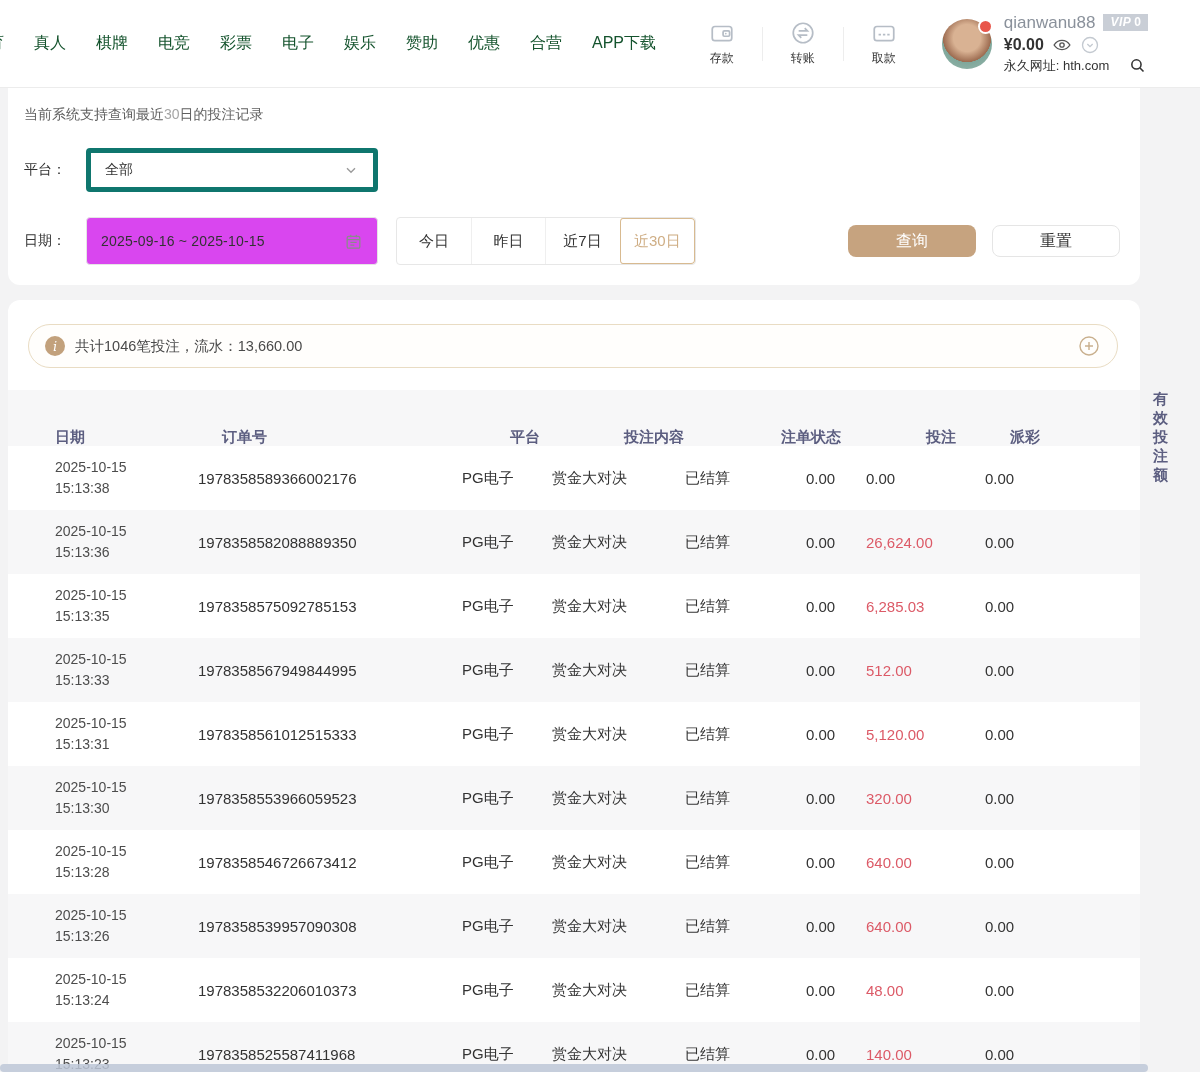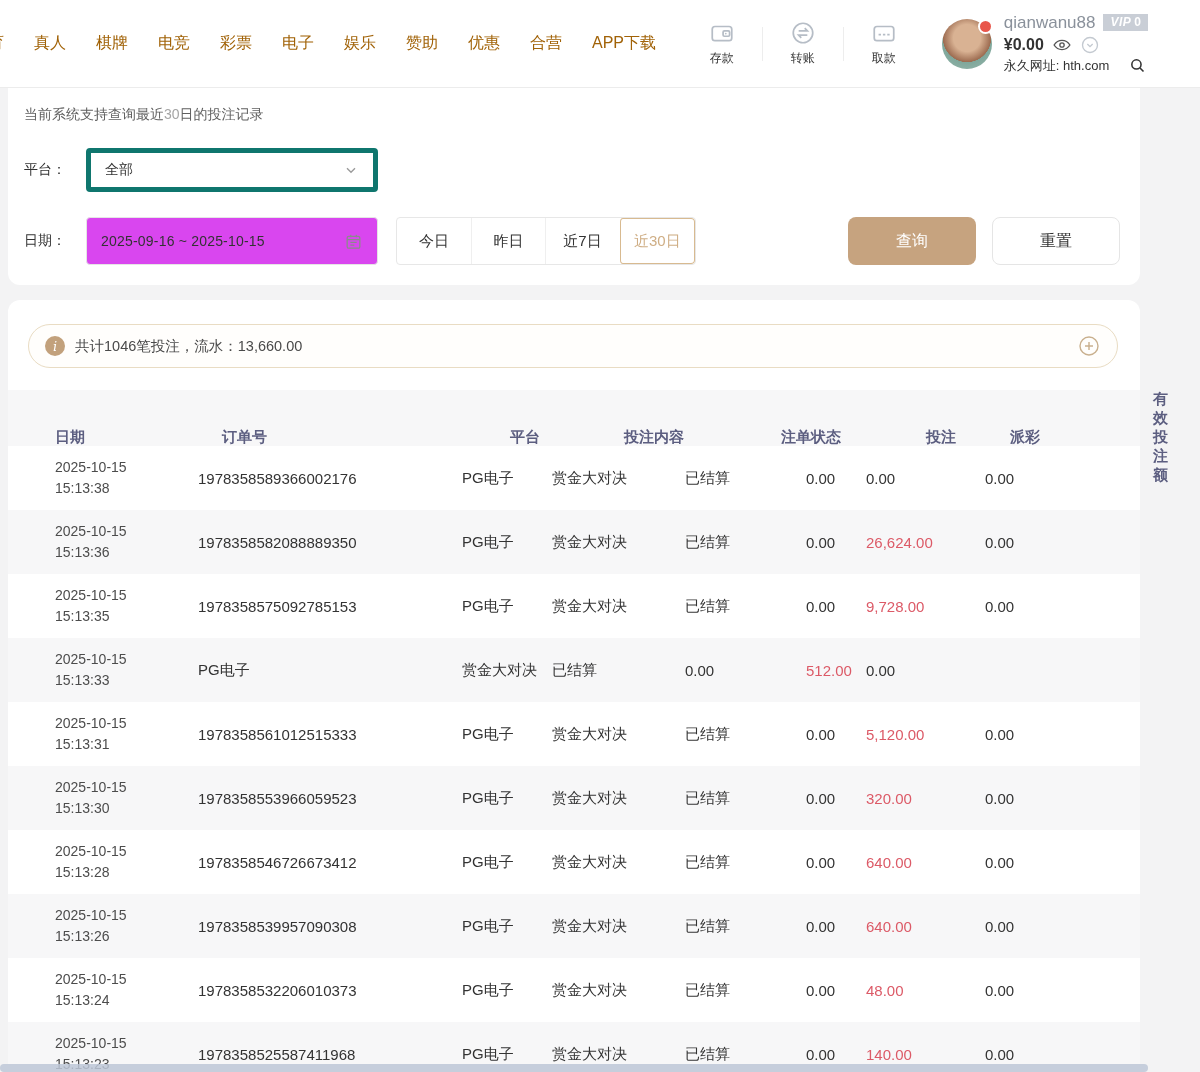--- a/index.html
+++ b/index.html
@@ -8,21 +8,21 @@
     font-family:"Liberation Sans","DejaVu Sans",sans-serif;
     background:#f3f3f4; color:#333; position:relative;
   }
   
   .topbar{
     position:absolute; top:0; left:0; width:1200px; height:88px;
     background:#fff; border-bottom:1px solid #ececec;
     display:flex; align-items:center; padding-right:52px;
   }
   .main-nav{ display:flex; align-items:center; gap:30px; margin-left:-12px; white-space:nowrap; }
-  .nav-item{ font-size:16px; color:#a16207; cursor:pointer; }
+  .nav-item{ font-size:16px; color:#14532d; cursor:pointer; }
   .actions{ display:flex; align-items:center; margin-left:auto; margin-right:26px; }
   .action{ width:64px; display:flex; flex-direction:column; align-items:center; gap:4px; cursor:pointer; }
   .action svg{ stroke:#b6bdc6; }
   .action-label{ font-size:12px; color:#333; }
   .vdivider{ width:1px; height:34px; background:#ededed; margin:0 8px; }
   .userblock{ display:flex; align-items:center; gap:12px; }
   .avatar-wrap{ position:relative; width:50px; height:50px; }
   .avatar{
     width:50px; height:50px; border-radius:50%;
     background:radial-gradient(circle at 50% 38%, #d9b293 0 34%, #9c6b50 60%, #7fa79b 61%, #99b8ae 100%);
@@ -63,21 +63,21 @@
   }
   .quick-item{
     min-width:74px; padding:0 14px; display:flex; align-items:center; justify-content:center;
     font-size:15px; color:#333; cursor:pointer; border-left:1px solid #efefef;
   }
   .quick-item:first-child{ border-left:none; }
   .quick-item.active{
     color:#cfae85; box-shadow:inset 0 0 0 1px #d8ba90; border-radius:4px; border-left-color:transparent;
   }
   .filter-btns{ margin-left:auto; display:flex; gap:16px; }
-  .btn{ width:128px; height:48px; border-radius:8px; display:flex; align-items:center; justify-content:center; font-size:16px; cursor:pointer; }
+  .btn{ width:128px; height:32px; border-radius:8px; display:flex; align-items:center; justify-content:center; font-size:16px; cursor:pointer; }
   .btn-query{ background:#c6a37f; color:#fff; }
   .btn-reset{ background:#fff; color:#333; border:1px solid #e5e5e5; }
   
   .table-card{
     position:absolute; top:300px; left:8px; width:1132px; height:772px;
     background:#fff; border-radius:12px 12px 0 0; padding-top:24px;
   }
   .summary-bar{
     margin:0 22px 0 20px; height:44px; border:1px solid #e9dcc3; border-radius:22px;
     display:flex; align-items:center; padding:0 16px; gap:10px; background:#fffefc;
@@ -293,28 +293,29 @@
         <div class="trow">
           <div class="cell c-date">
             <div>2025-10-15</div>
             <div>15:13:35</div>
           </div>
           <div class="cell c-order">1978358575092785153</div>
           <div class="cell c-platform">PG电子</div>
           <div class="cell c-content">赏金大对决</div>
           <div class="cell c-status">已结算</div>
           <div class="cell c-bet">0.00</div>
-          <div class="cell c-payout red">9,728.00</div>
+          <div class="cell c-payout red">6,285.03</div>
           <div class="cell c-valid">0.00</div>
         </div>
         <div class="trow alt">
           <div class="cell c-date">
             <div>2025-10-15</div>
             <div>15:13:33</div>
           </div>
+          <div class="cell c-order">1978358567949844995</div>
           <div class="cell c-platform">PG电子</div>
           <div class="cell c-content">赏金大对决</div>
           <div class="cell c-status">已结算</div>
           <div class="cell c-bet">0.00</div>
           <div class="cell c-payout red">512.00</div>
           <div class="cell c-valid">0.00</div>
         </div>
         <div class="trow">
           <div class="cell c-date">
             <div>2025-10-15</div>

